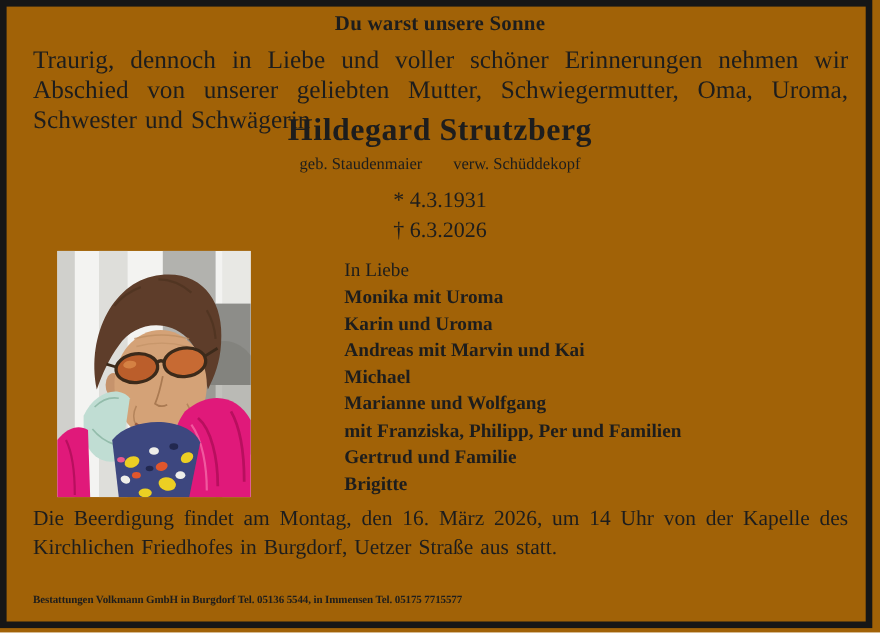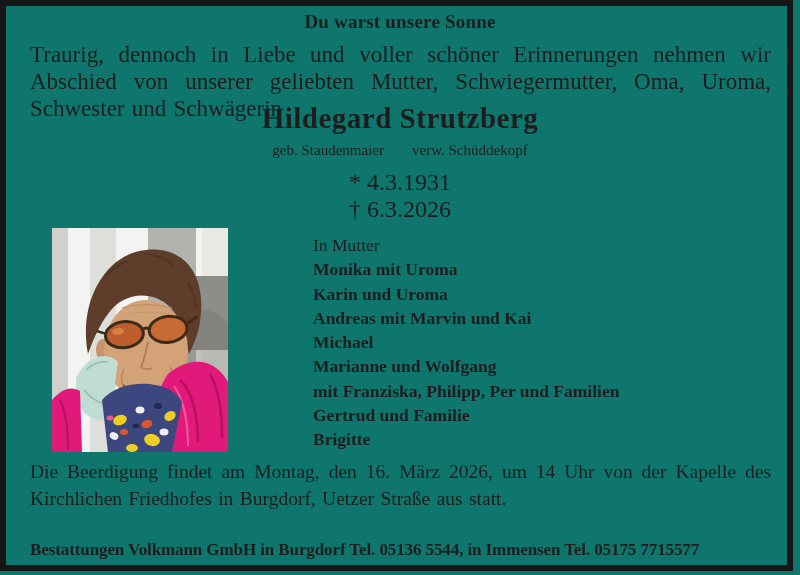--- a/index.html
+++ b/index.html
@@ -1,20 +1,20 @@
 <!DOCTYPE html>
 <html><head>
 <meta charset="utf-8">
 <style>
   html, body { margin: 0; padding: 0; background: #ffffff; }
   .page {
     position: relative;
     width: 800px;
     height: 575px;
-    background: #0f766e;
+    background: #a16207;
     font-family: "Liberation Serif", "DejaVu Serif", serif;
     color: #1d1d1d;
     overflow: hidden;
   }
   .frame {
     position: absolute;
     left: 0; top: 0;
     width: 793px; height: 571px;
     border: 6px solid #161616;
     box-sizing: border-box;
@@ -51,21 +51,21 @@
   }
   .subline .gap { display: inline-block; width: 28px; }
   .dates {
     position: absolute;
     left: 30px; top: 169px; width: 740px;
     text-align: center;
   }
   .dates-inner {
     display: inline-block;
     text-align: right;
-    font-size: 24px;
+    font-size: 20px;
     line-height: 26.5px;
   }
   .photo-wrap {
     position: absolute;
     left: 52px; top: 228px;
     width: 176px; height: 224px;
   }
   .photo-wrap svg { display: block; width: 176px; height: 224px; }
   .mourners {
     position: absolute;
@@ -79,21 +79,21 @@
     position: absolute;
     left: 30px; top: 458px; width: 741px;
     font-size: 19.5px;
     line-height: 27px;
     text-align: justify;
     word-spacing: 1.5px;
   }
   .funeral-home {
     position: absolute;
     left: 30px; top: 540px; width: 740px;
-    font-size: 17px;
+    font-size: 10px;
     letter-spacing: -0.1px;
     font-weight: bold;
   }
 </style>
 </head>
 <body>
 
 <div class="page">
   <div class="frame"></div>
 
@@ -169,21 +169,21 @@
       <ellipse cx="112" cy="204" rx="4.5" ry="3.5" fill="#eeeeea"></ellipse>
       <ellipse cx="95" cy="196" rx="5.5" ry="4" fill="#e0562c" transform="rotate(-15 95 196)"></ellipse>
       <ellipse cx="72" cy="204" rx="4" ry="3" fill="#e0562c"></ellipse>
       <ellipse cx="106" cy="178" rx="4" ry="3" fill="#22284f"></ellipse>
       <ellipse cx="84" cy="198" rx="3.5" ry="2.5" fill="#22284f"></ellipse>
       <ellipse cx="58" cy="190" rx="3.5" ry="2.5" fill="#e85a8e"></ellipse>
     </svg>
   </div>
 
   <div class="mourners">
-    <div class="heading">In Mutter</div>
+    <div class="heading">In Liebe</div>
     <div class="name-line">Monika mit Uroma</div>
     <div class="name-line">Karin und Uroma</div>
     <div class="name-line">Andreas mit Marvin und Kai</div>
     <div class="name-line">Michael</div>
     <div class="name-line">Marianne und Wolfgang</div>
     <div class="name-line">mit Franziska, Philipp, Per und Familien</div>
     <div class="name-line">Gertrud und Familie</div>
     <div class="name-line">Brigitte</div>
   </div>
 

